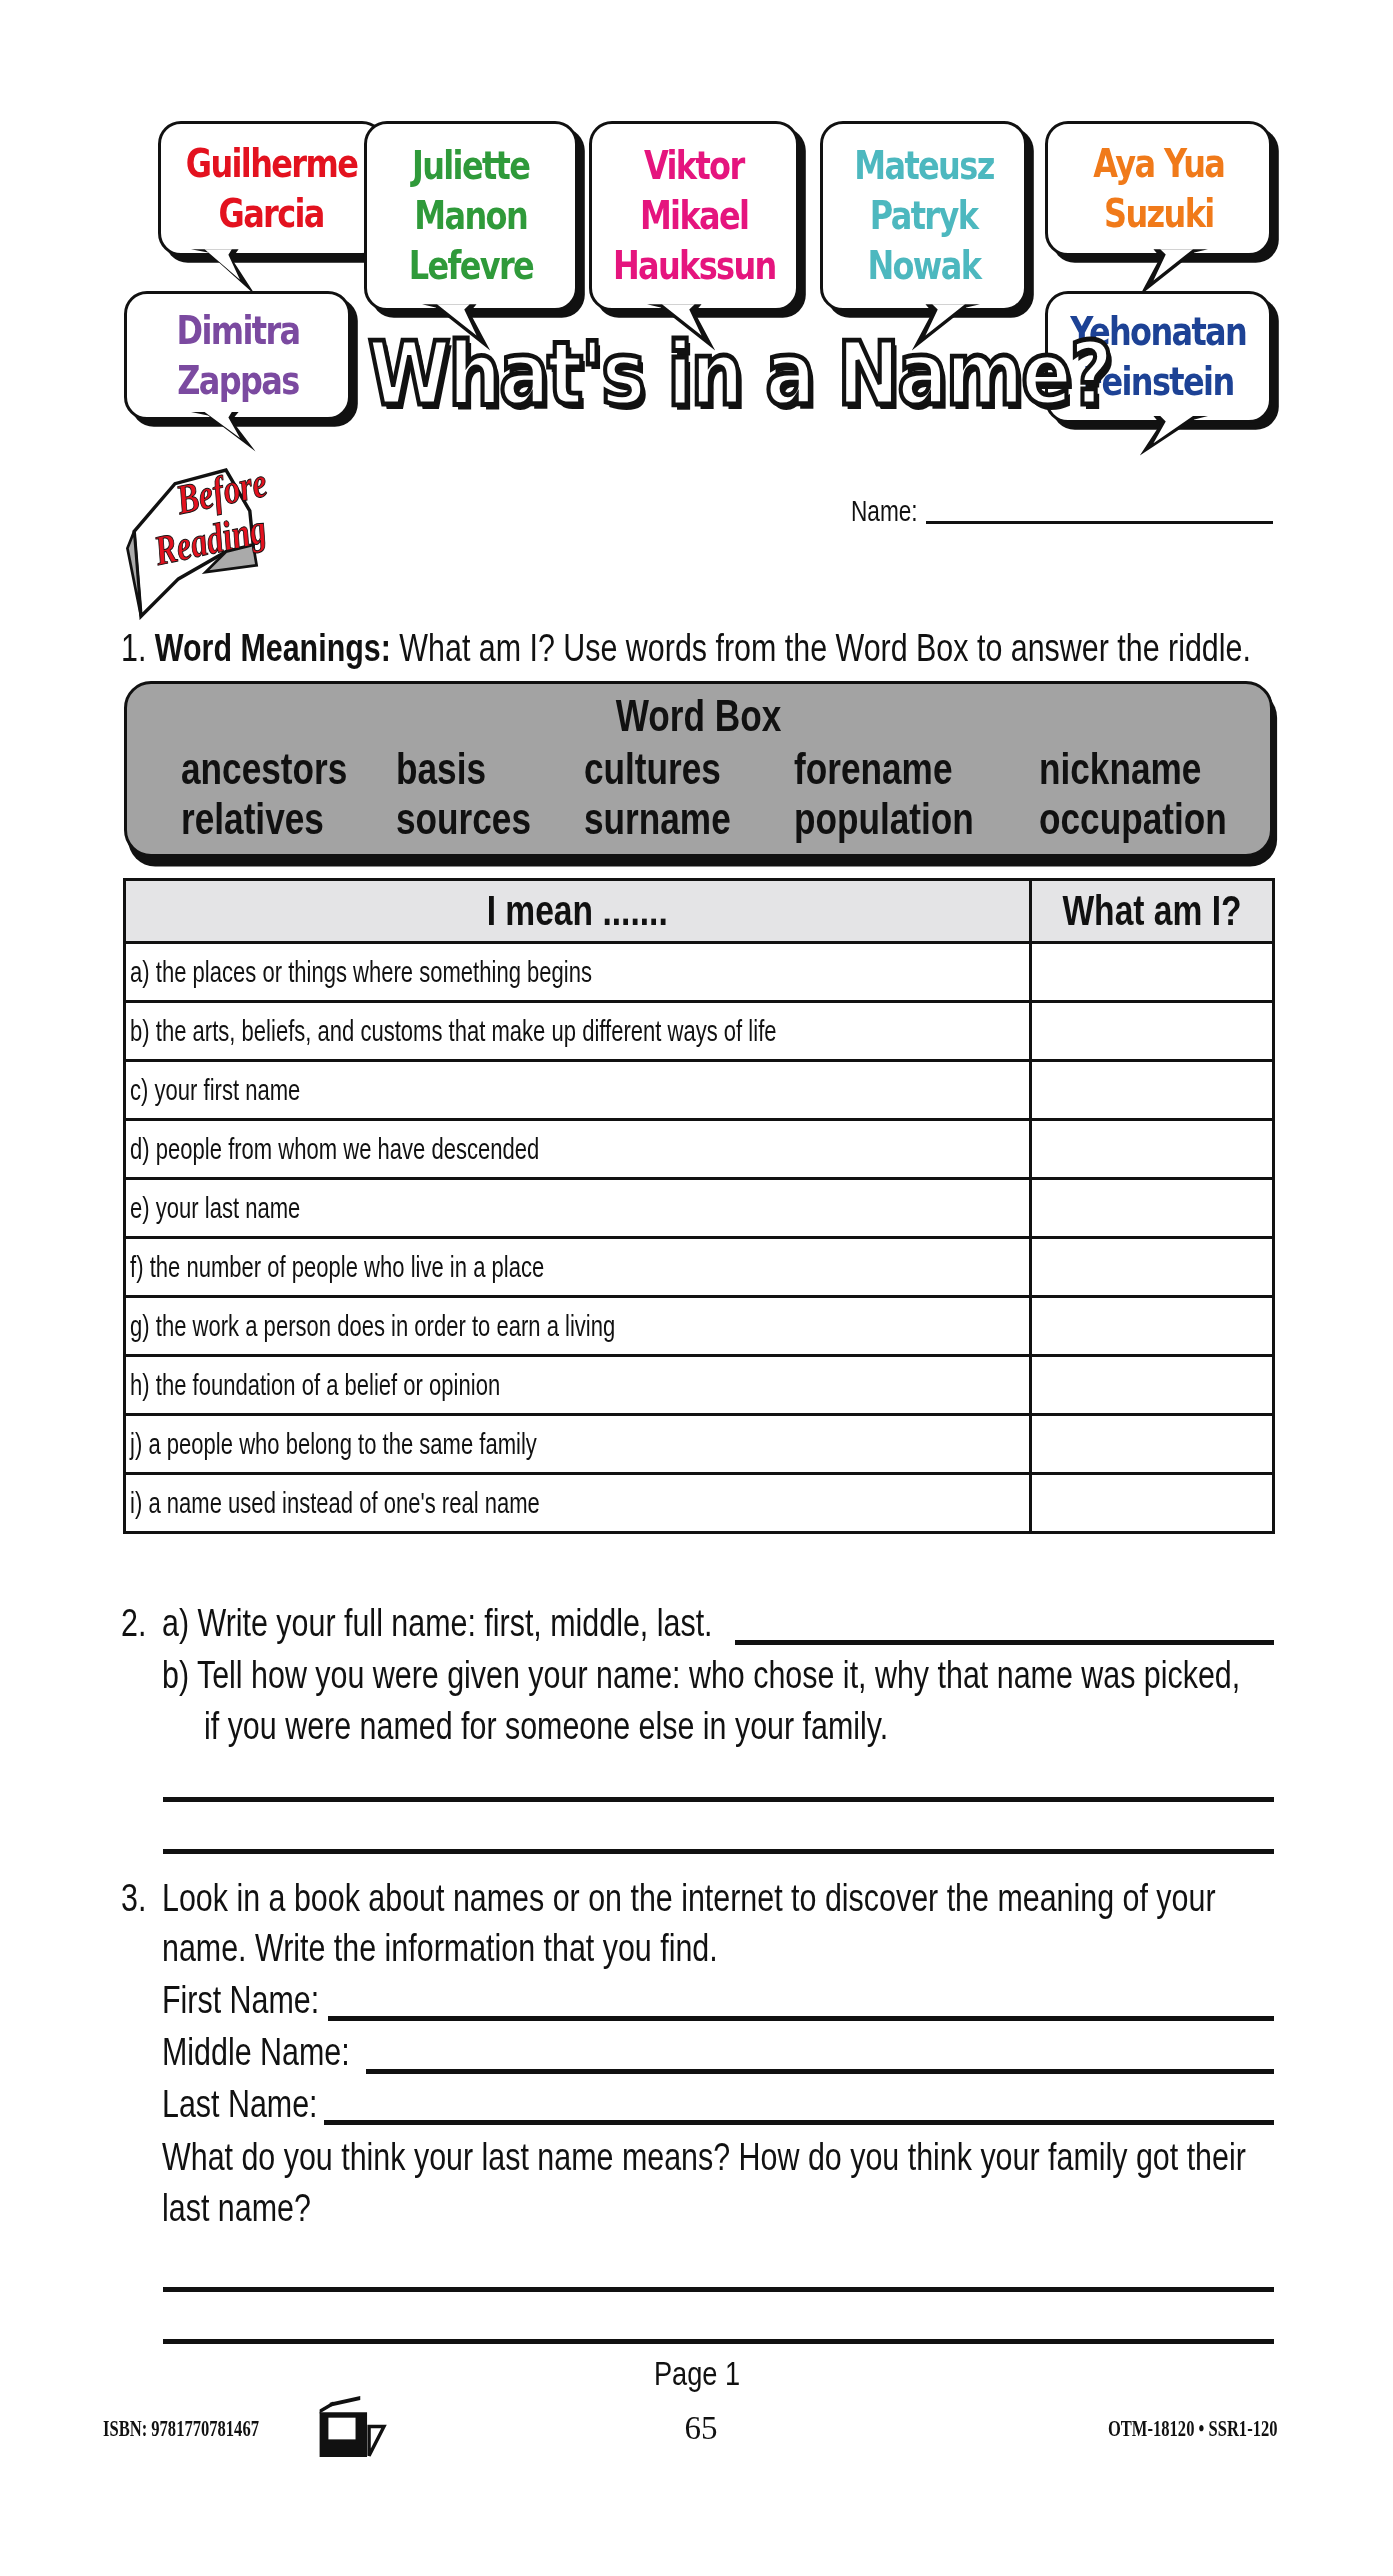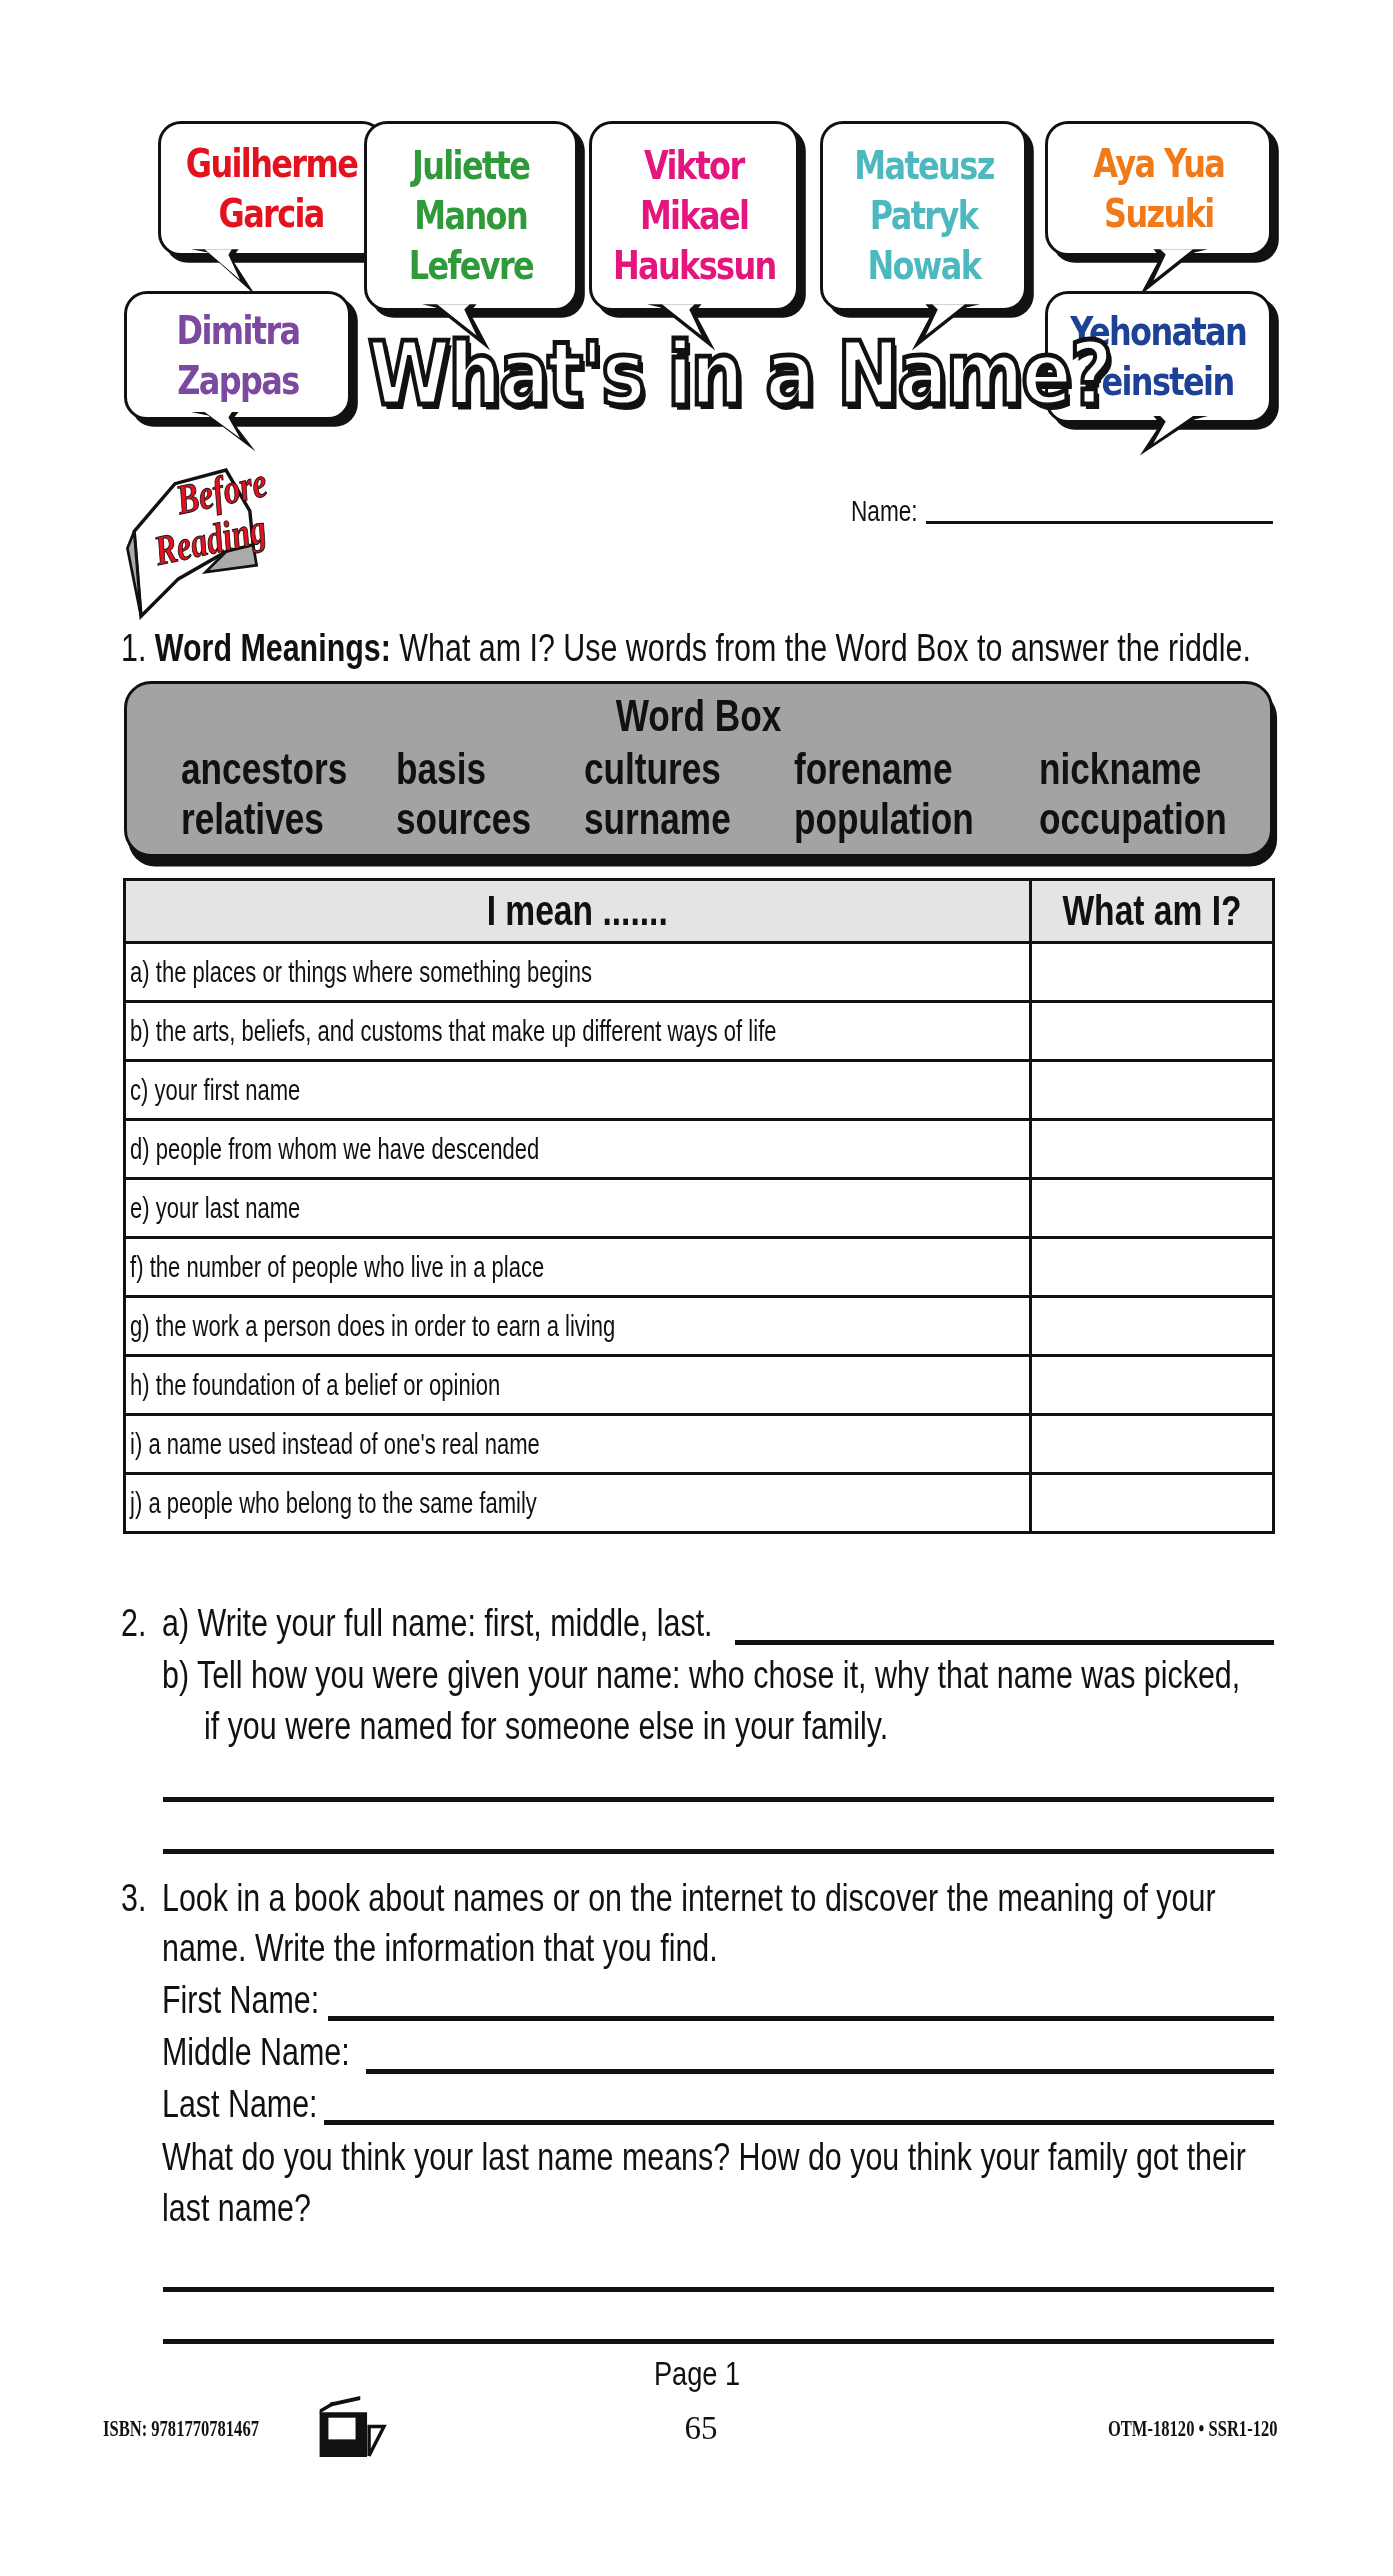--- a/index.html
+++ b/index.html
@@ -193,25 +193,25 @@
       </tr>
     <tr>
         <td class="desc"><span>g) the work a person does in order to earn a living</span></td>
         <td class="ans"></td>
       </tr>
     <tr>
         <td class="desc"><span>h) the foundation of a belief or opinion</span></td>
         <td class="ans"></td>
       </tr>
     <tr>
+        <td class="desc"><span>j) a people who belong to the same family</span></td>
+        <td class="ans"></td>
+      </tr>
+    <tr>
         <td class="desc"><span>i) a name used instead of one's real name</span></td>
-        <td class="ans"></td>
-      </tr>
-    <tr>
-        <td class="desc"><span>j) a people who belong to the same family</span></td>
         <td class="ans"></td>
       </tr>
   </tbody>
 </table>
 
 <div class="abs cond q-text" style="left:121px;top:1598px;">2.</div>
 <div class="abs cond q-text" style="left:162px;top:1598px;">a) Write your full name: first, middle, last.</div>
 <div class="rule" style="left:735px;top:1640px;width:539px;"></div>
 <div class="abs cond q-text" style="left:162px;top:1650px;">b) Tell how you were given your name: who chose it, why that name was picked,</div>
 <div class="abs cond q-text" style="left:204px;top:1701px;">if you were named for someone else in your family.</div>

